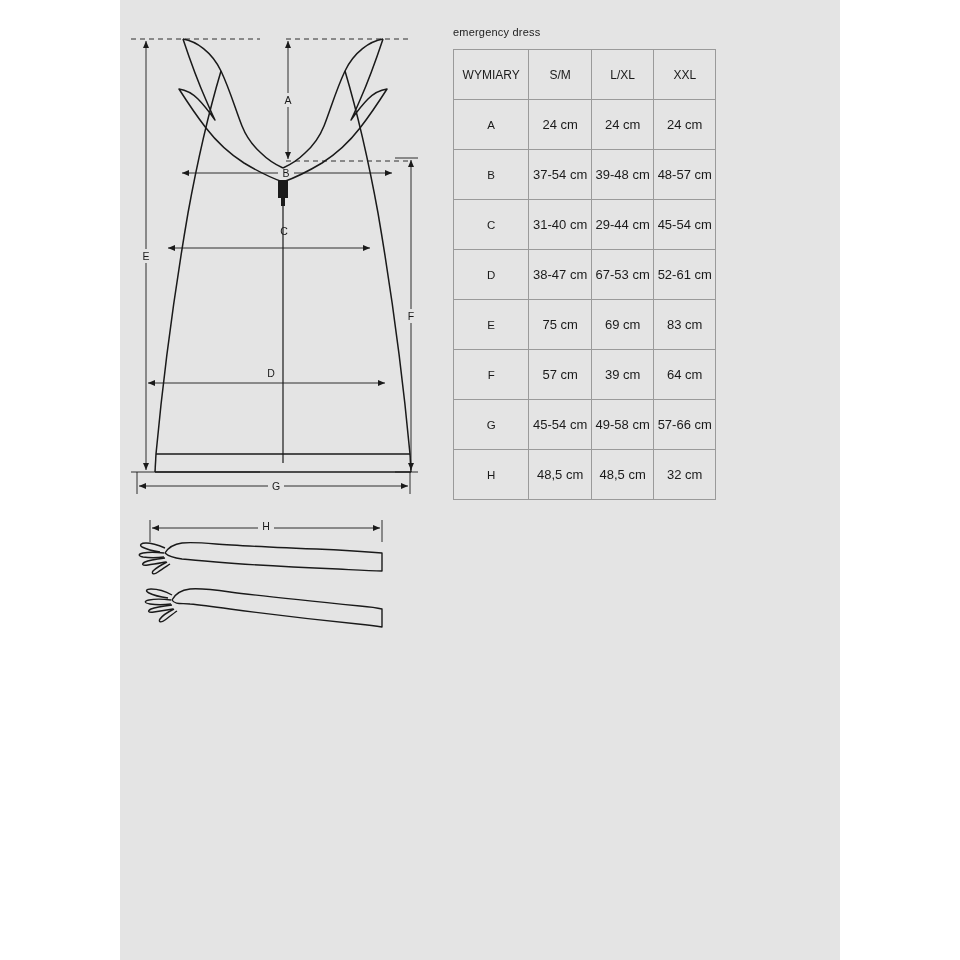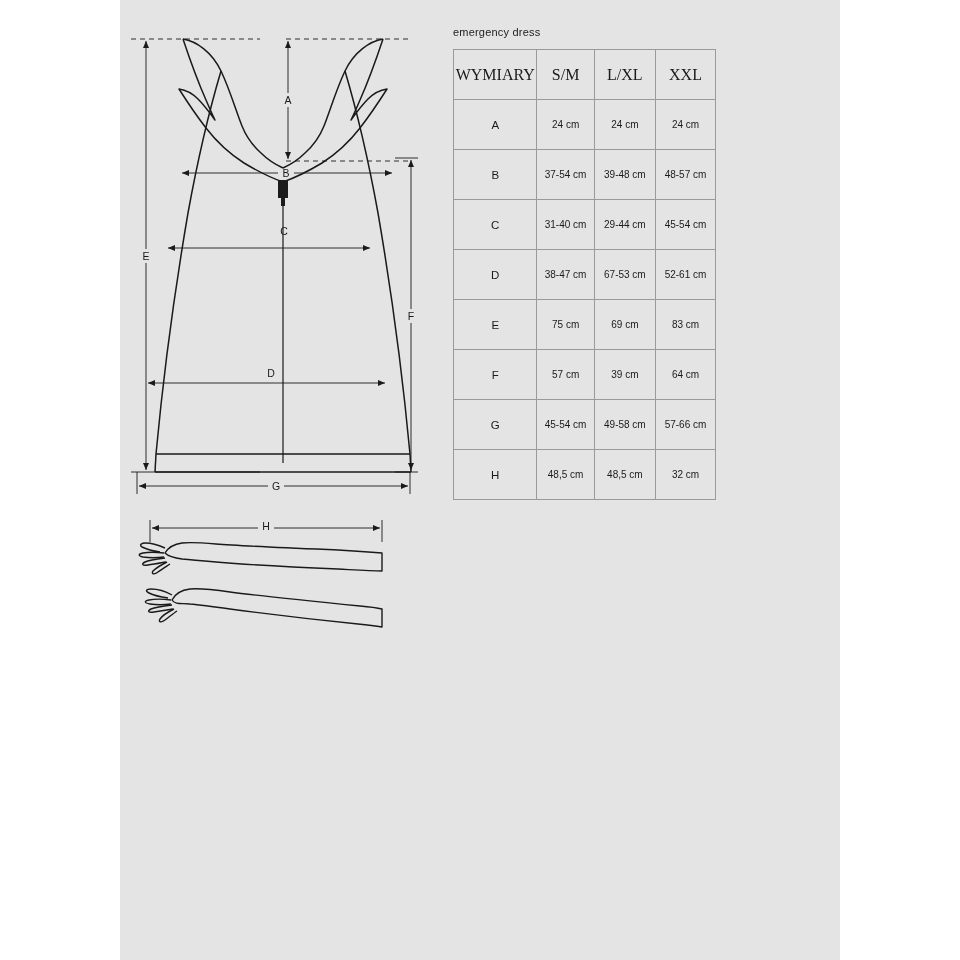--- a/index.html
+++ b/index.html
@@ -55,28 +55,27 @@
     top: 41px;
     border-collapse: collapse;
     background: transparent;
   }
   #size-table td, #size-table th {
     border: 1px solid #9a9a9a;
     width: 86px;
     height: 49px;
     text-align: center;
     vertical-align: middle;
-    font-size: 10px;
+    font-size: 13px;
     font-weight: normal;
     color: #1a1a1a;
     padding: 0;
   }
   #size-table th {
-    font-size: 16px;
-    font-family: Liberation Serif, serif;
+    font-size: 12px;
   }
   #size-table td.rowlabel {
     font-size: 11.5px;
   }
 
   
   #drawing {
     position: absolute;
     left: 0px;
     top: 0px;

